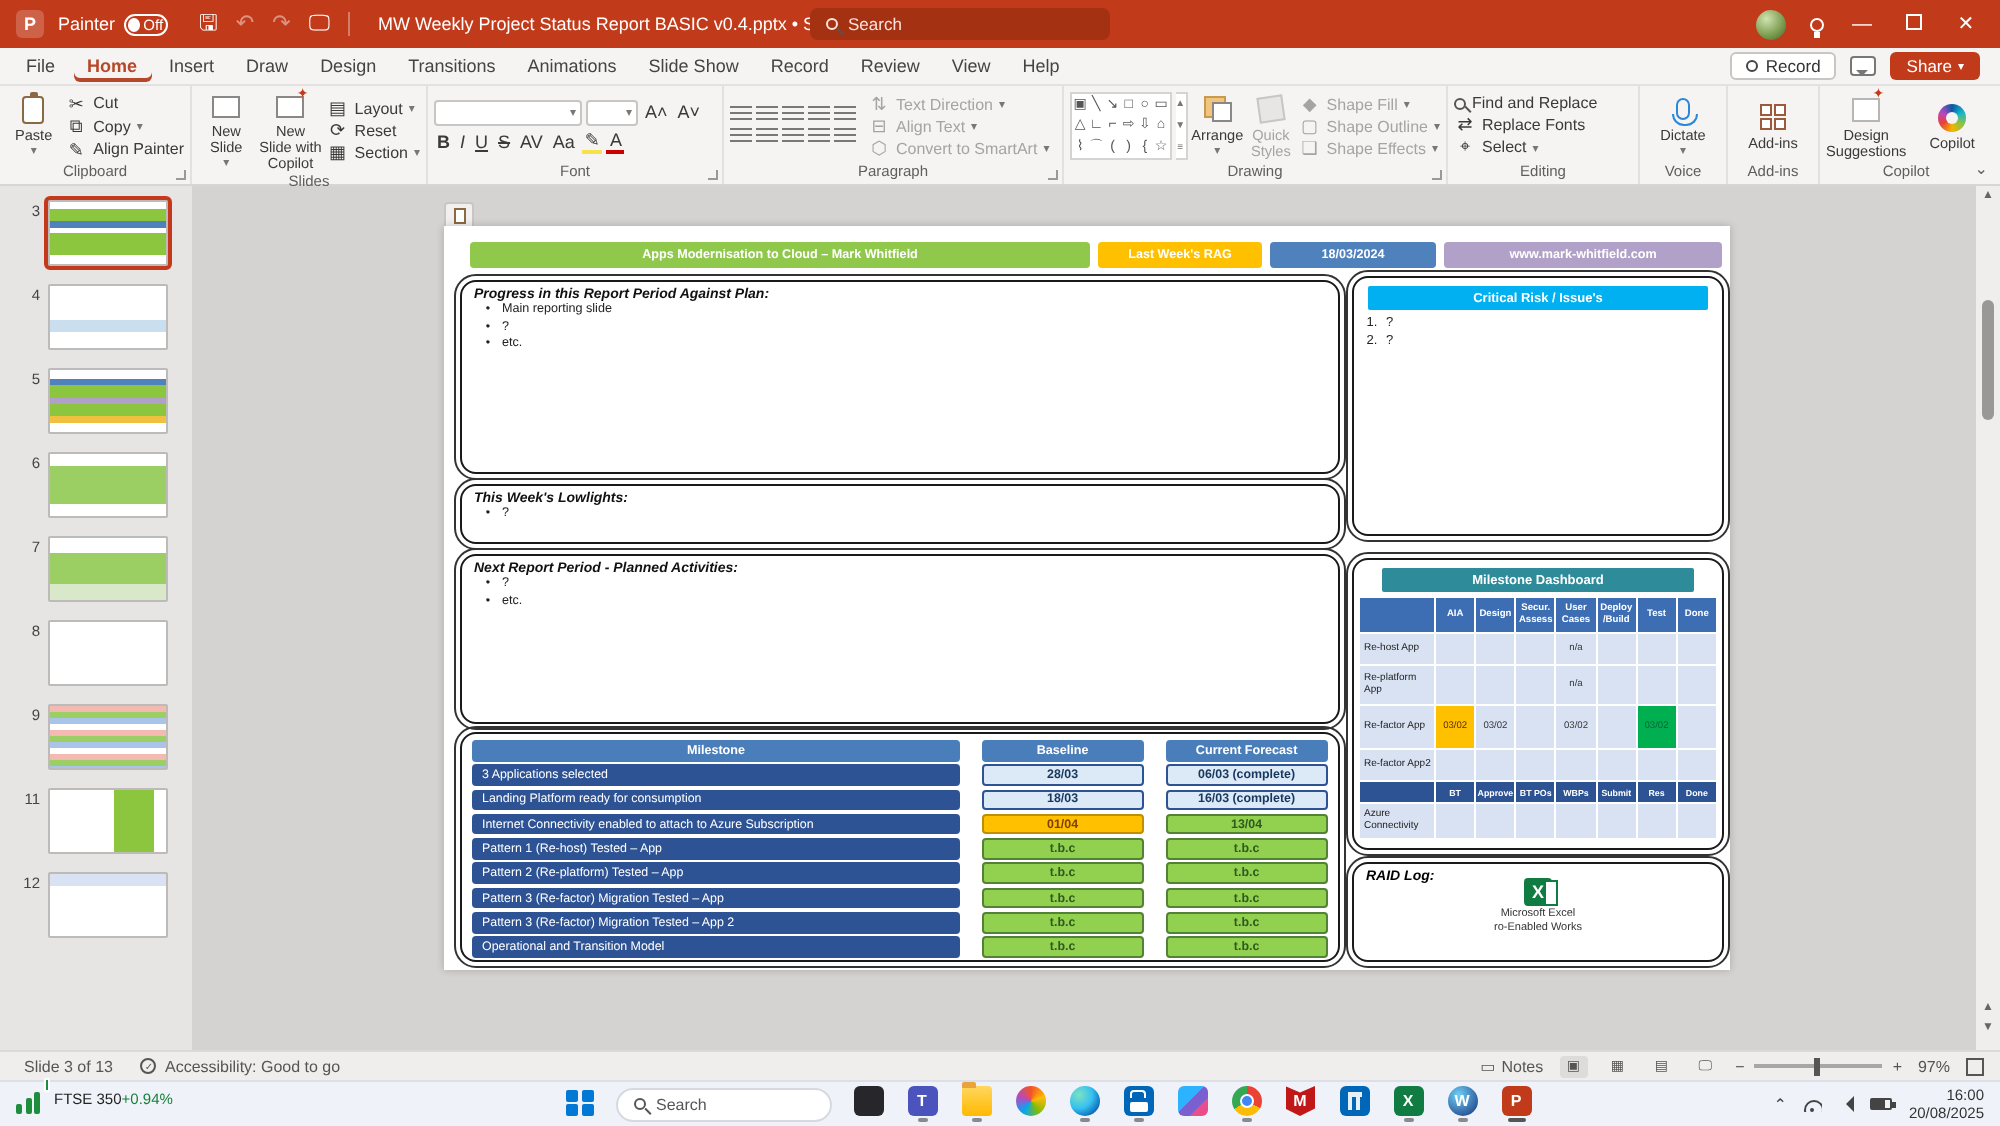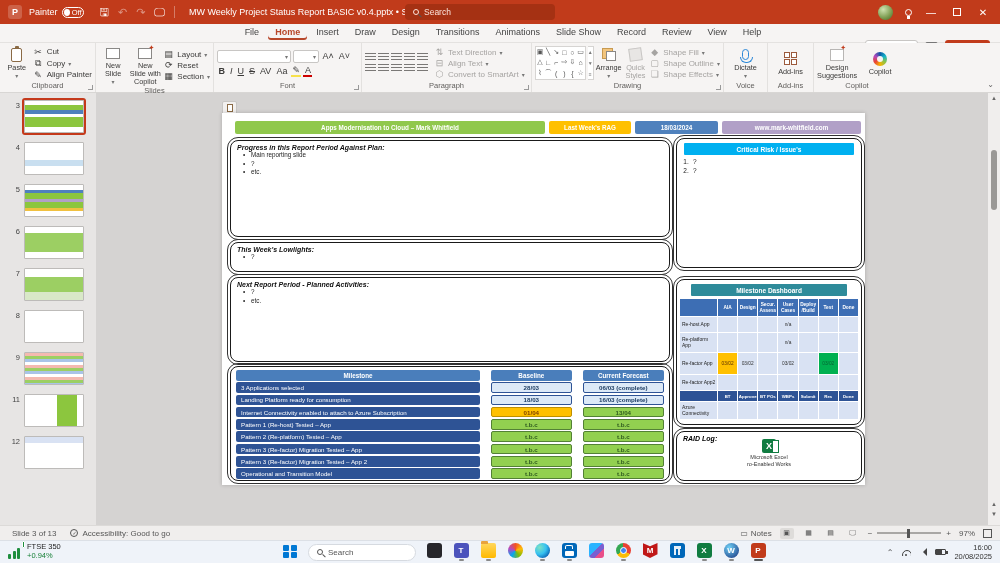--- a/index.html
+++ b/index.html
@@ -20,21 +20,21 @@
   .doc-title{margin-left:6px;white-space:nowrap;font-size:9px;}
   .search-pill{position:absolute;left:405px;top:4px;width:150px;height:16px;background:#A53113;border-radius:4px;display:flex;align-items:center;gap:5px;padding:0 8px;color:#fbe3db;font-size:8.5px;}
   .tb-right{position:absolute;right:0;top:0;height:24px;display:flex;align-items:center;gap:12px;padding-right:10px;}
   .avatar{width:15px;height:15px;border-radius:50%;background:radial-gradient(circle at 35% 30%,#cfe3b0,#7a9a4e 60%,#42652a);}
   .bulb{width:7px;height:7px;border:1.3px solid #fff;border-radius:50%;position:relative;}
   .bulb::after{content:"";position:absolute;left:1.2px;top:6px;width:2.5px;height:3px;background:#fff;}
   .winbtn{font-size:10px;width:14px;text-align:center;}
   .maxbox{width:8px;height:8px;border:1.2px solid #fff;}
 
   
-  .tabrow{position:absolute;left:0;top:24px;width:100%;height:19px;background:#F6F4F3;display:flex;align-items:center;border-bottom:1px solid #E4E2E0;flex-direction:column;}
+  .tabrow{position:absolute;left:0;top:24px;width:100%;height:19px;background:#F6F4F3;display:flex;align-items:center;border-bottom:1px solid #E4E2E0;}
   .tabs{display:flex;align-items:center;gap:2px;padding-left:6px;}
   .tab{font-size:9px;color:#444;padding:3px 7px;border-radius:3px;}
   .tab.active{color:#B7472A;font-weight:bold;box-shadow:inset 0 -2px 0 #B7472A;}
   .tabrow-right{margin-left:auto;display:flex;align-items:center;gap:7px;padding-right:10px;}
   .record-btn{display:flex;align-items:center;gap:4px;border:1px solid #c8c6c4;border-radius:3px;background:#fff;padding:1px 7px;font-size:8.5px;color:#333;}
   .rec-dot{width:6px;height:6px;border:1.5px solid #444;border-radius:50%;}
   .cmt{width:13px;height:10px;border:1.2px solid #777;border-radius:2px;position:relative;background:#fff;}
   .cmt::after{content:"";position:absolute;left:2px;bottom:-3.5px;border:3px solid transparent;border-top-color:#777;}
   .share-btn{display:flex;align-items:center;gap:3px;background:#C13B1B;color:#fff;border-radius:3px;padding:2px 8px;font-size:8.5px;}
 
@@ -157,21 +157,21 @@
   .zs-thumb{position:absolute;left:30px;top:-3.5px;width:3px;height:9px;background:#555;}
   .fit-ic{width:9px;height:9px;border:1.2px solid #555;}
 
   
   .taskbar{position:absolute;left:0;top:540px;width:100%;height:23px;background:#EFF3F9;border-top:1px solid #DCE0E6;}
   .widget{position:absolute;left:8px;top:2px;display:flex;align-items:center;gap:5px;}
   .wchart{position:relative;width:14px;height:14px;}
   .wchart span{position:absolute;bottom:0;width:3px;background:#1E8E3E;border-radius:1px;}
   .wchart .w1{left:0;height:5px;}.wchart .w2{left:4.5px;height:8px;}.wchart .w3{left:9px;height:11px;}
   .wbadge{position:absolute;right:-3px;top:-4px;width:7px;height:7px;background:#D93025;border-radius:50%;border:1px solid #fff;}
-  .wtxt{display:flex;flex-direction:column;line-height:1.15;}
+  .wtxt{display:flex;line-height:1.15;}
   .wname{font-size:7.5px;color:#222;}
   .wchange{font-size:7.5px;color:#188038;}
   .tb-center{position:absolute;left:283px;top:2px;display:flex;align-items:center;gap:10px;}
   .start{width:15px;height:15px;display:grid;grid-template-columns:6px 6px;grid-template-rows:6px 6px;gap:1.5px;}
   .start span{background:#0078D4;border-radius:1px;}
   .tb-search{width:108px;height:17px;background:#fff;border:1px solid #D6DAE0;border-radius:9px;display:flex;align-items:center;gap:5px;padding:0 8px;font-size:8px;color:#555;}
   .mag{width:6px;height:6px;border:1.2px solid #555;border-radius:50%;position:relative;}
   .mag::after{content:"";position:absolute;right:-3px;bottom:-2px;width:3.5px;height:1.2px;background:#555;transform:rotate(45deg);}
   .tb-item{display:flex;flex-direction:column;align-items:center;gap:1px;width:16px;}
   .tb-icons{display:flex;align-items:center;gap:11px;}
@@ -458,20 +458,40 @@
               <span class="g">❏</span>
               <span>Shape Effects</span>
               <span class="caret">▾</span>
             </div>
         </div>
       </div>
       <div class="rg-label">Drawing</div>
       <div class="launcher"></div>
     </div>
 
+    <div class="rgroup" style="width:96px">
+      <div class="rg-content">
+        <div class="scol">
+          <div class="srow">
+              <span class="mag"></span>
+              <span>Find and Replace</span>
+            </div>
+          <div class="srow">
+              <span class="g">⇄</span>
+              <span>Replace Fonts</span>
+            </div>
+          <div class="srow">
+              <span class="g">⌖</span>
+              <span>Select</span>
+              <span class="caret">▾</span>
+            </div>
+        </div>
+      </div>
+      <div class="rg-label">Editing</div>
+    </div>
 
     <div class="rgroup" style="width:44px">
       <div class="rg-content" style="justify-content:center">
         <div class="bigbtn">
             <span class="bigic">
               <span class="mic"></span>
             </span>
             <span>Dictate</span>
             <span class="caret">▾</span>
           </div>

